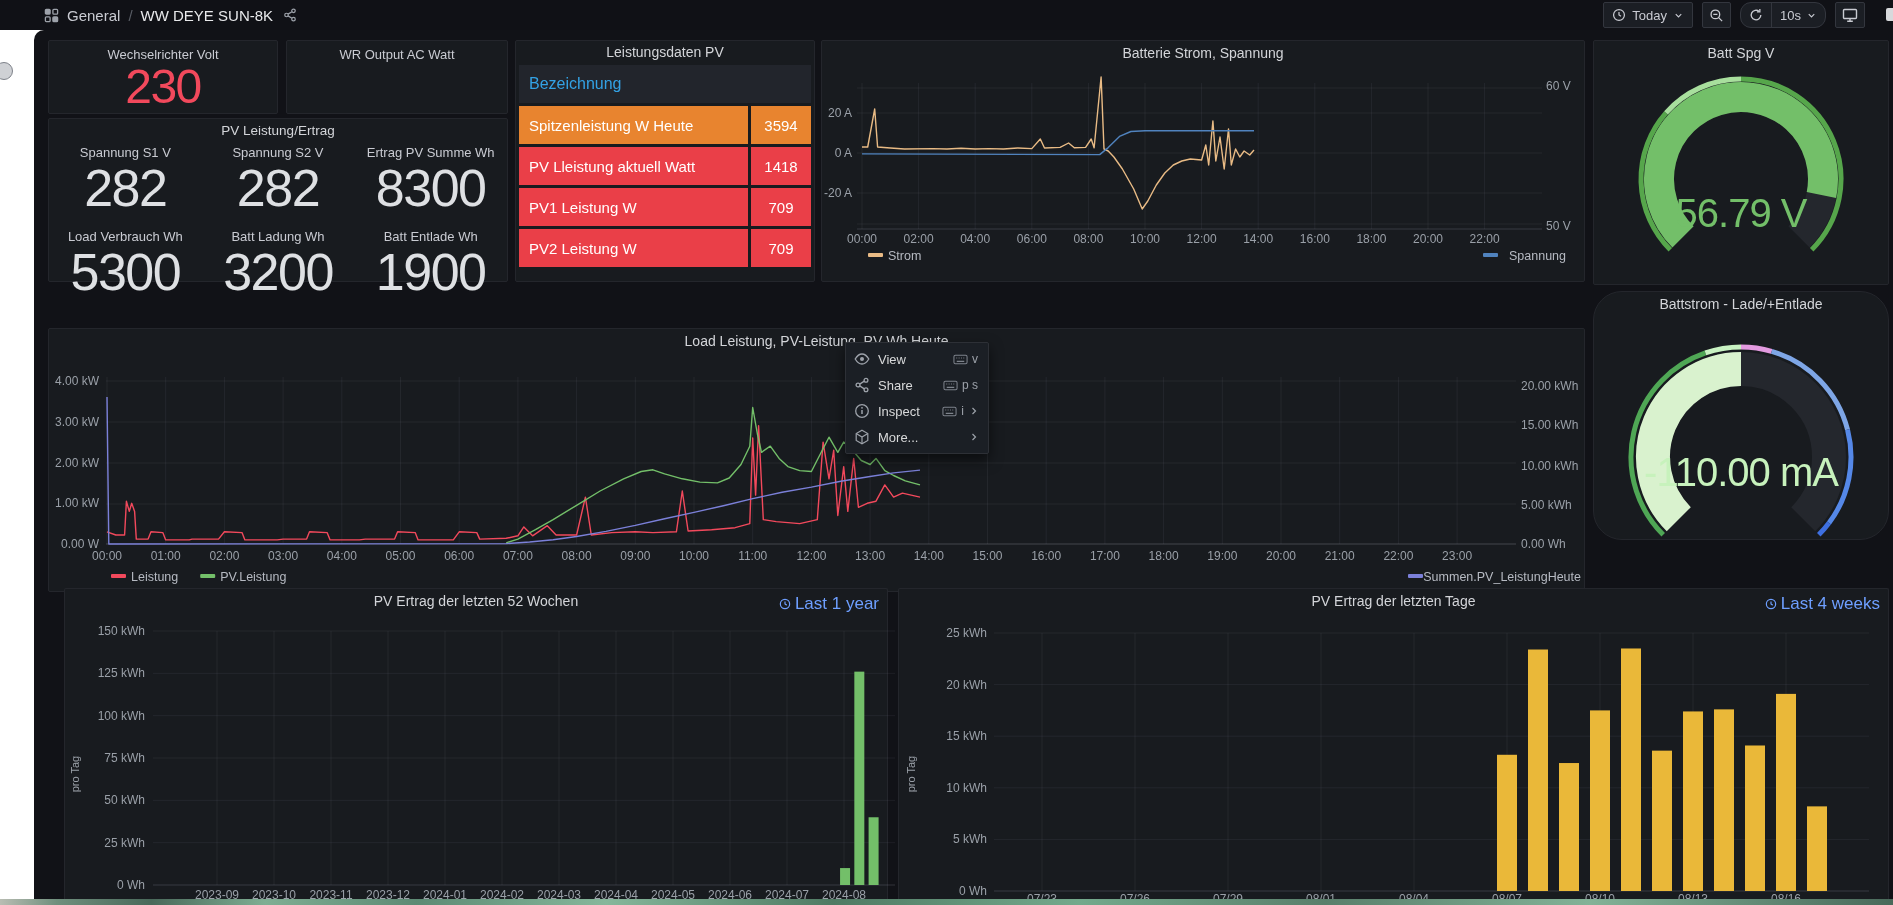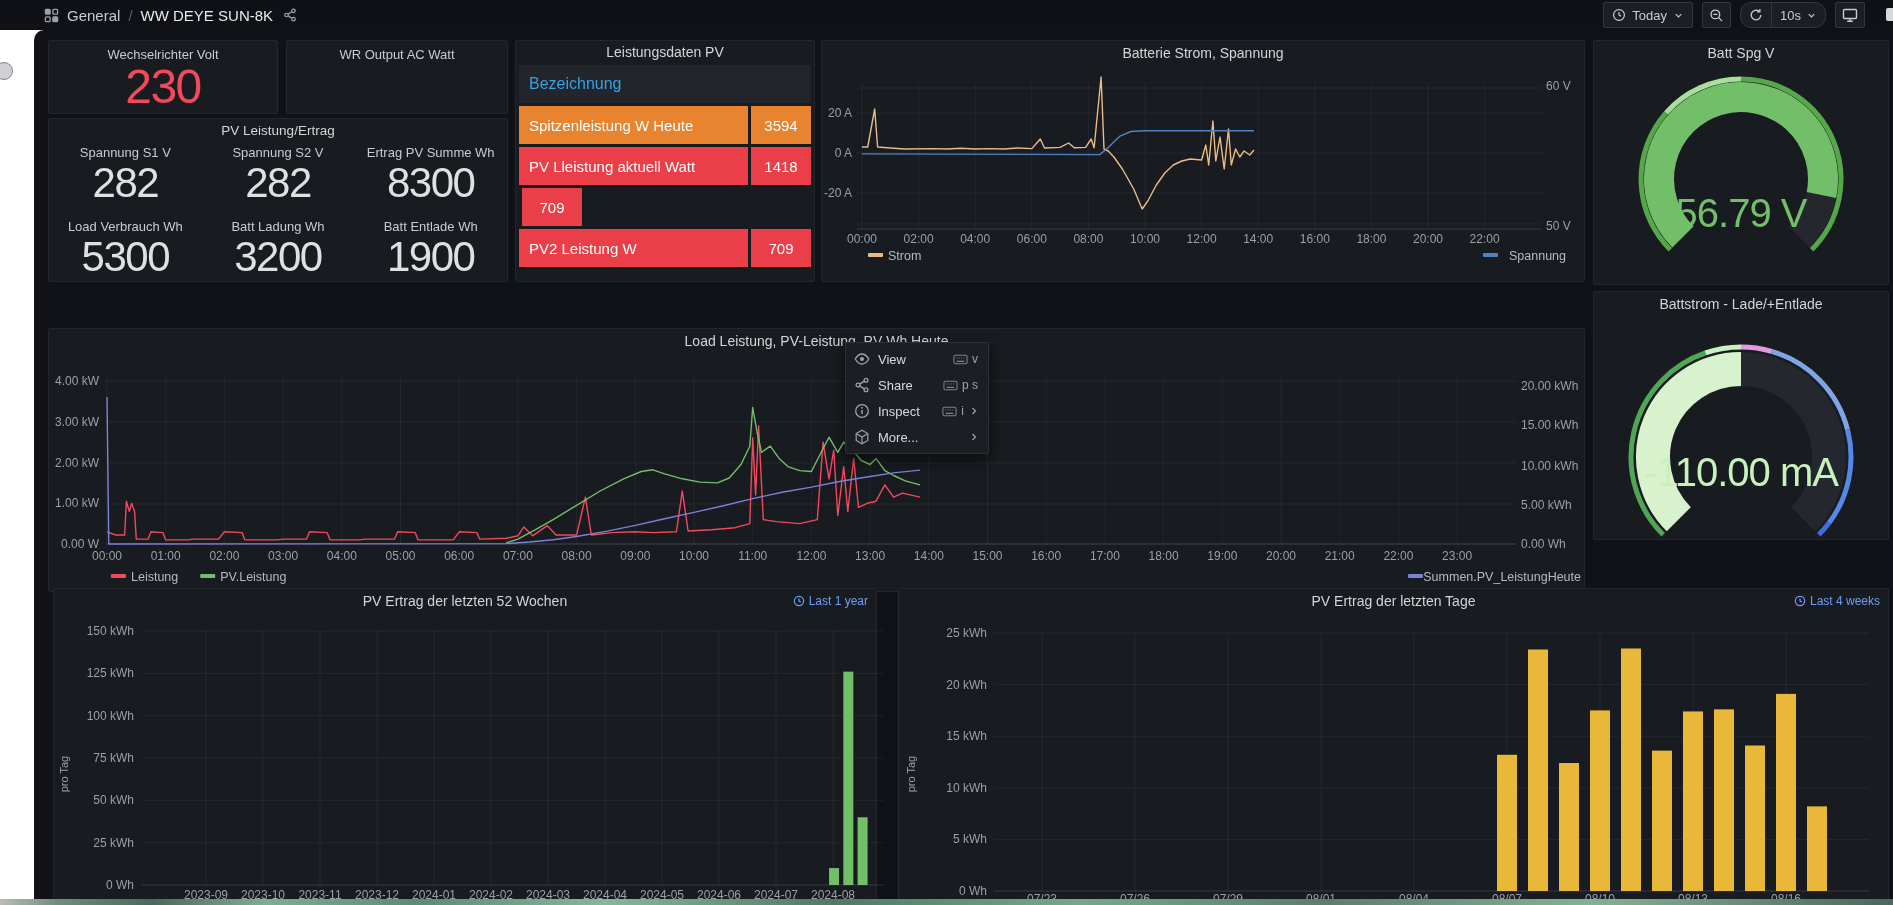--- a/index.html
+++ b/index.html
@@ -18,28 +18,28 @@
   .navgroup .divider{width:1px;background:#33363e;}
   .white-blob{position:absolute;right:0px;top:8px;width:7px;height:13px;background:#d7d9dc;border-radius:2px 0 0 2px;}
   .panel{position:absolute;background:#181b1f;border:1px solid #24262c;border-radius:2px;box-sizing:border-box;}
   .ptitle{position:absolute;left:0;top:4px;width:100%;text-align:center;font-size:14px;color:#d3d5d9;font-weight:500;cursor:pointer;white-space:nowrap;}
   .stat-label{font-size:13px;color:#c9cbd2;text-align:center;white-space:nowrap;}
   .stat-value{font-weight:500;letter-spacing:-1.5px;text-align:center;line-height:1.02;color:#dee0e3;}
   .toppanel .stat-label{position:absolute;top:6px;width:100%;}
   .toppanel .stat-value{position:absolute;top:22px;width:100%;font-size:48px;}
   .stats-grid{position:absolute;left:0;top:26px;width:100%;display:grid;grid-template-columns:1fr 1fr 1fr;row-gap:14px;}
   .stat-cell{display:flex;flex-direction:column;align-items:center;gap:2px;}
-  .stat-cell .stat-value{font-size:42px;}
+  .stat-cell .stat-value{font-size:52px;}
   .tbl-title{position:absolute;left:0;top:3px;width:100%;text-align:center;font-size:14px;color:#d3d5d9;font-weight:500;}
   .tbl-body{position:absolute;left:3px;right:3px;top:24px;}
   .tbl-header{height:38px;line-height:38px;background:#22252c;color:#33a2e5;font-size:16px;font-weight:500;padding-left:10px;margin-bottom:3px;cursor:pointer;}
   .tbl-row{display:flex;height:38px;margin-bottom:3px;font-size:15px;color:#ffffff;}
   .tbl-name{flex:1;display:flex;align-items:center;padding-left:10px;}
   .tbl-val{width:60px;margin-left:3px;display:flex;align-items:center;justify-content:center;}
-  .chart-link{position:absolute;top:5px;right:8px;display:flex;align-items:center;gap:4px;color:#6e9fff;font-size:12px;cursor:pointer;}
+  .chart-link{position:absolute;top:5px;right:8px;display:flex;align-items:center;gap:4px;color:#6e9fff;font-size:17px;cursor:pointer;}
   svg text{font-family:"Liberation Sans",sans-serif;}
   #context-menu{position:absolute;left:845px;top:342px;width:142px;background:#1b1f25;border:1px solid #2d3036;border-radius:2px;box-shadow:0 6px 14px rgba(0,0,0,.55);padding:3px 0;z-index:9;}
   .menu-item{display:flex;align-items:center;height:26px;padding:0 8px;color:#d8d9da;font-size:13px;cursor:pointer;}
   .menu-item .mi-icon{width:16px;height:16px;margin-right:8px;color:#9da2aa;flex:0 0 16px;}
   .menu-item .mi-label{flex:1;}
   .menu-item .kbd-ic{width:15px;height:15px;color:#7e838c;margin-right:4px;}
   .menu-item .mi-short{color:#9da2aa;font-size:12px;margin-right:2px;}
   .menu-item .mi-chev{width:12px;height:12px;color:#9da2aa;margin-left:2px;}
   #taskbar-strip{position:absolute;left:0;top:899px;width:1893px;height:6px;z-index:8;
     background:linear-gradient(90deg,#b9bdb3 0%,#6f8f7d 3%,#49695a 8%,#7fae93 14%,#5d8a74 22%,#86b79b 32%,#4f7a63 44%,#74a98c 57%,#597f6b 70%,#83b297 84%,#49695a 100%);}
@@ -166,20 +166,21 @@
       <div id="tbl-rows">
           <div class="tbl-row">
             <div class="tbl-name" style="background: rgb(232, 132, 47);">Spitzenleistung W Heute</div>
             <div class="tbl-val" style="background: rgb(232, 132, 47);">3594</div>
           </div>
           <div class="tbl-row">
             <div class="tbl-name" style="background: rgb(234, 63, 72);">PV Lleistung aktuell Watt</div>
             <div class="tbl-val" style="background: rgb(234, 63, 72);">1418</div>
           </div>
           <div class="tbl-row">
+            <div class="tbl-name" style="background: rgb(234, 63, 72);">PV1 Leistung W</div>
             <div class="tbl-val" style="background: rgb(234, 63, 72);">709</div>
           </div>
           <div class="tbl-row">
             <div class="tbl-name" style="background: rgb(234, 63, 72);">PV2 Leistung W</div>
             <div class="tbl-val" style="background: rgb(234, 63, 72);">709</div>
           </div>
         </div>
     </div>
   </div>
 
@@ -314,36 +315,36 @@
         <text x="1408.1000000000001" y="231" text-anchor="middle" fill="#9aa0a8" font-size="12">23:00</text>
         <rect x="62" y="245" width="15" height="4" rx="1" fill="#f2495c"></rect>
         <text x="82" y="252" text-anchor="start" fill="#b6bac2" font-size="12.5">Leistung</text>
         <rect x="151.2" y="245" width="15" height="4" rx="1" fill="#73bf69"></rect>
         <text x="171.2" y="252" text-anchor="start" fill="#b6bac2" font-size="12.5">PV.Leistung</text>
         <text x="1532" y="252" text-anchor="end" fill="#b6bac2" font-size="12.5">Summen.PV_LeistungHeute</text>
         <rect x="1359" y="245" width="15" height="4" rx="1" fill="#7b80d9"></rect>
       </svg>
   </div>
 
-  <div class="panel" style="left:1593px;top:291px;width:296px;height:249px;">
+  <div class="panel" style="left:1593px;top:291px;width:296px;height:249px;border-radius:29px;">
     <div class="ptitle">Battstrom - Lade/+Entlade</div>
     <svg id="gauge-battstrom" width="294" height="287">
         <path d="M84.77 227.23 A88 88 0 1 1 209.23 227.23" fill="none" stroke="#24272d" stroke-width="34"></path>
         <path d="M84.77 227.23 A88 88 0 0 1 147.00 77.00" fill="none" stroke="#d9f2ce" stroke-width="34"></path>
         <path d="M69.22 242.78 A110 110 0 0 1 111.37 60.93" fill="none" stroke="#4fa755" stroke-width="5"></path>
         <path d="M111.37 60.93 A110 110 0 0 1 147.00 55.00" fill="none" stroke="#c8f2c2" stroke-width="5"></path>
         <path d="M147.00 55.00 A110 110 0 0 1 177.69 59.37" fill="none" stroke="#e39be0" stroke-width="5"></path>
         <path d="M177.69 59.37 A110 110 0 0 1 253.54 137.64" fill="none" stroke="#7ea6e6" stroke-width="5"></path>
         <path d="M253.54 137.64 A110 110 0 0 1 234.97 231.05" fill="none" stroke="#5588e8" stroke-width="5"></path>
         <path d="M234.97 231.05 A110 110 0 0 1 224.78 242.78" fill="none" stroke="#3e6fe0" stroke-width="5"></path>
         <text x="147" y="194" text-anchor="middle" fill="#c7f2bc" font-size="40" font-weight="500" letter-spacing="-1">-110.00 mA</text>
       </svg>
   </div>
 
-  <div class="panel" style="left:53px;top:588px;width:824px;height:317px;border-bottom:none;">
+  <div class="panel" style="left:64px;top:588px;width:824px;height:317px;border-bottom:none;">
     <div class="ptitle">PV Ertrag der letzten 52 Wochen</div>
     <div class="chart-link">
       <svg width="12" height="12" viewBox="0 0 16 16">
           <circle cx="8" cy="8" r="6.2" fill="none" stroke="currentColor" stroke-width="1.6"></circle>
           <path d="M8 4.5V8l2.3 1.5" fill="none" stroke="currentColor" stroke-width="1.6"></path>
         </svg>
       <span>Last 1 year</span>
     </div>
     <svg id="pv52-svg" width="840" height="315">
         <line x1="88" y1="42" x2="830" y2="42" stroke="rgba(204,204,220,0.07)"></line>

